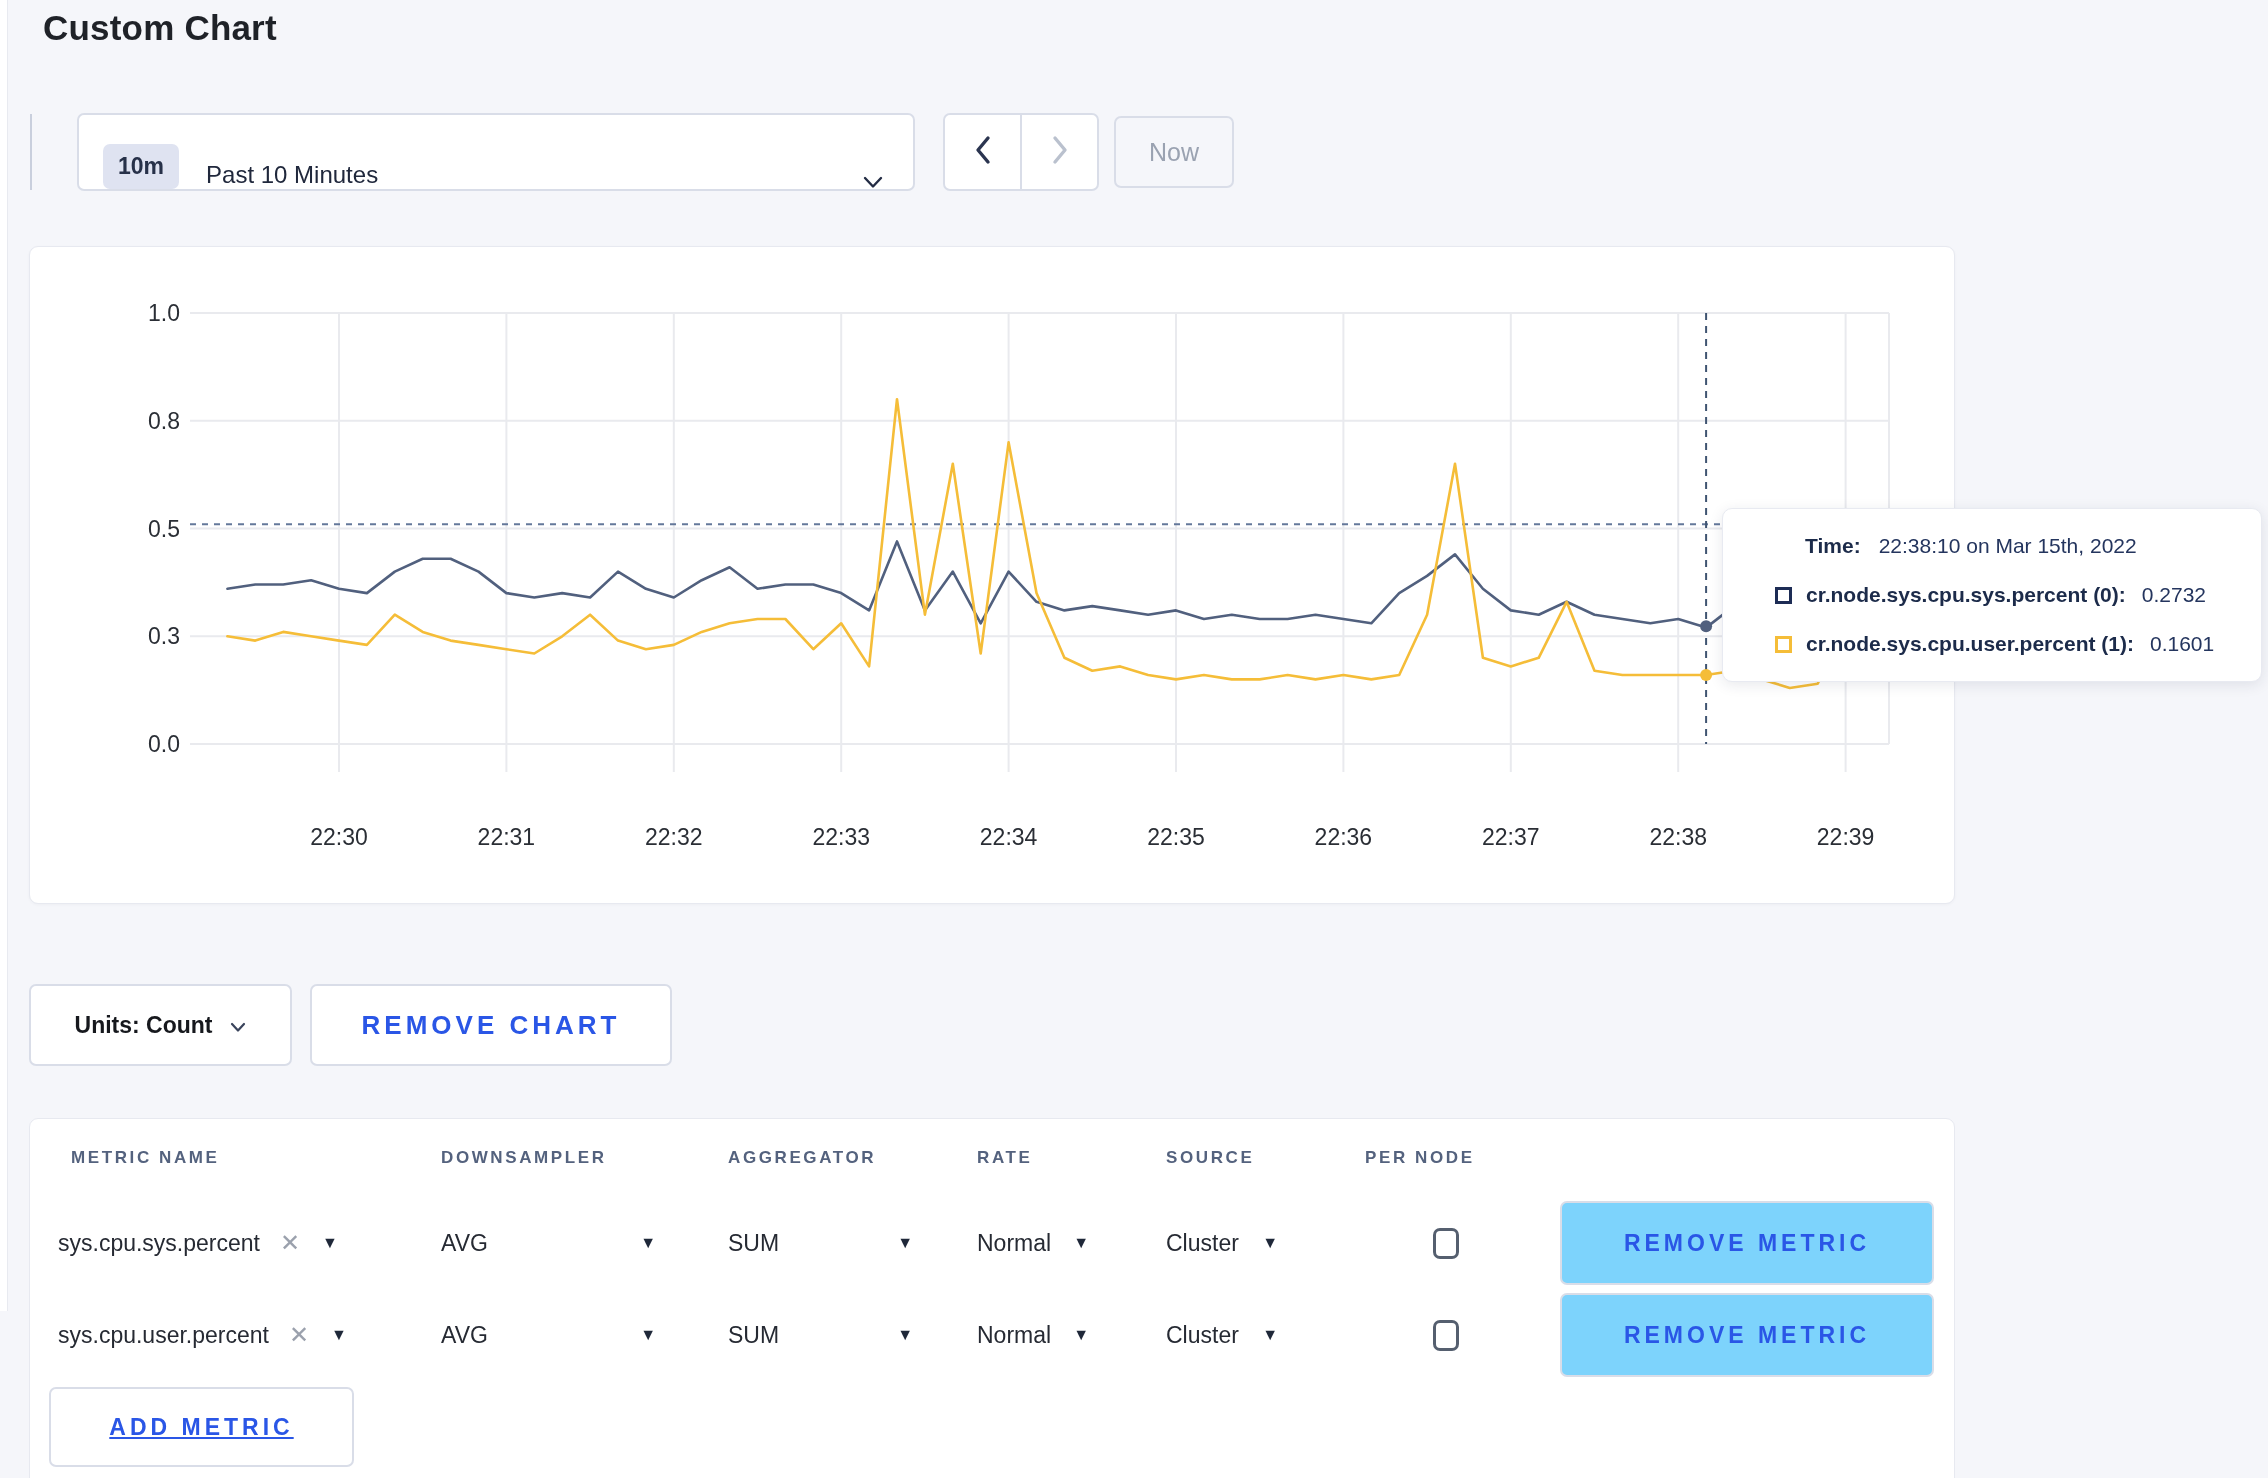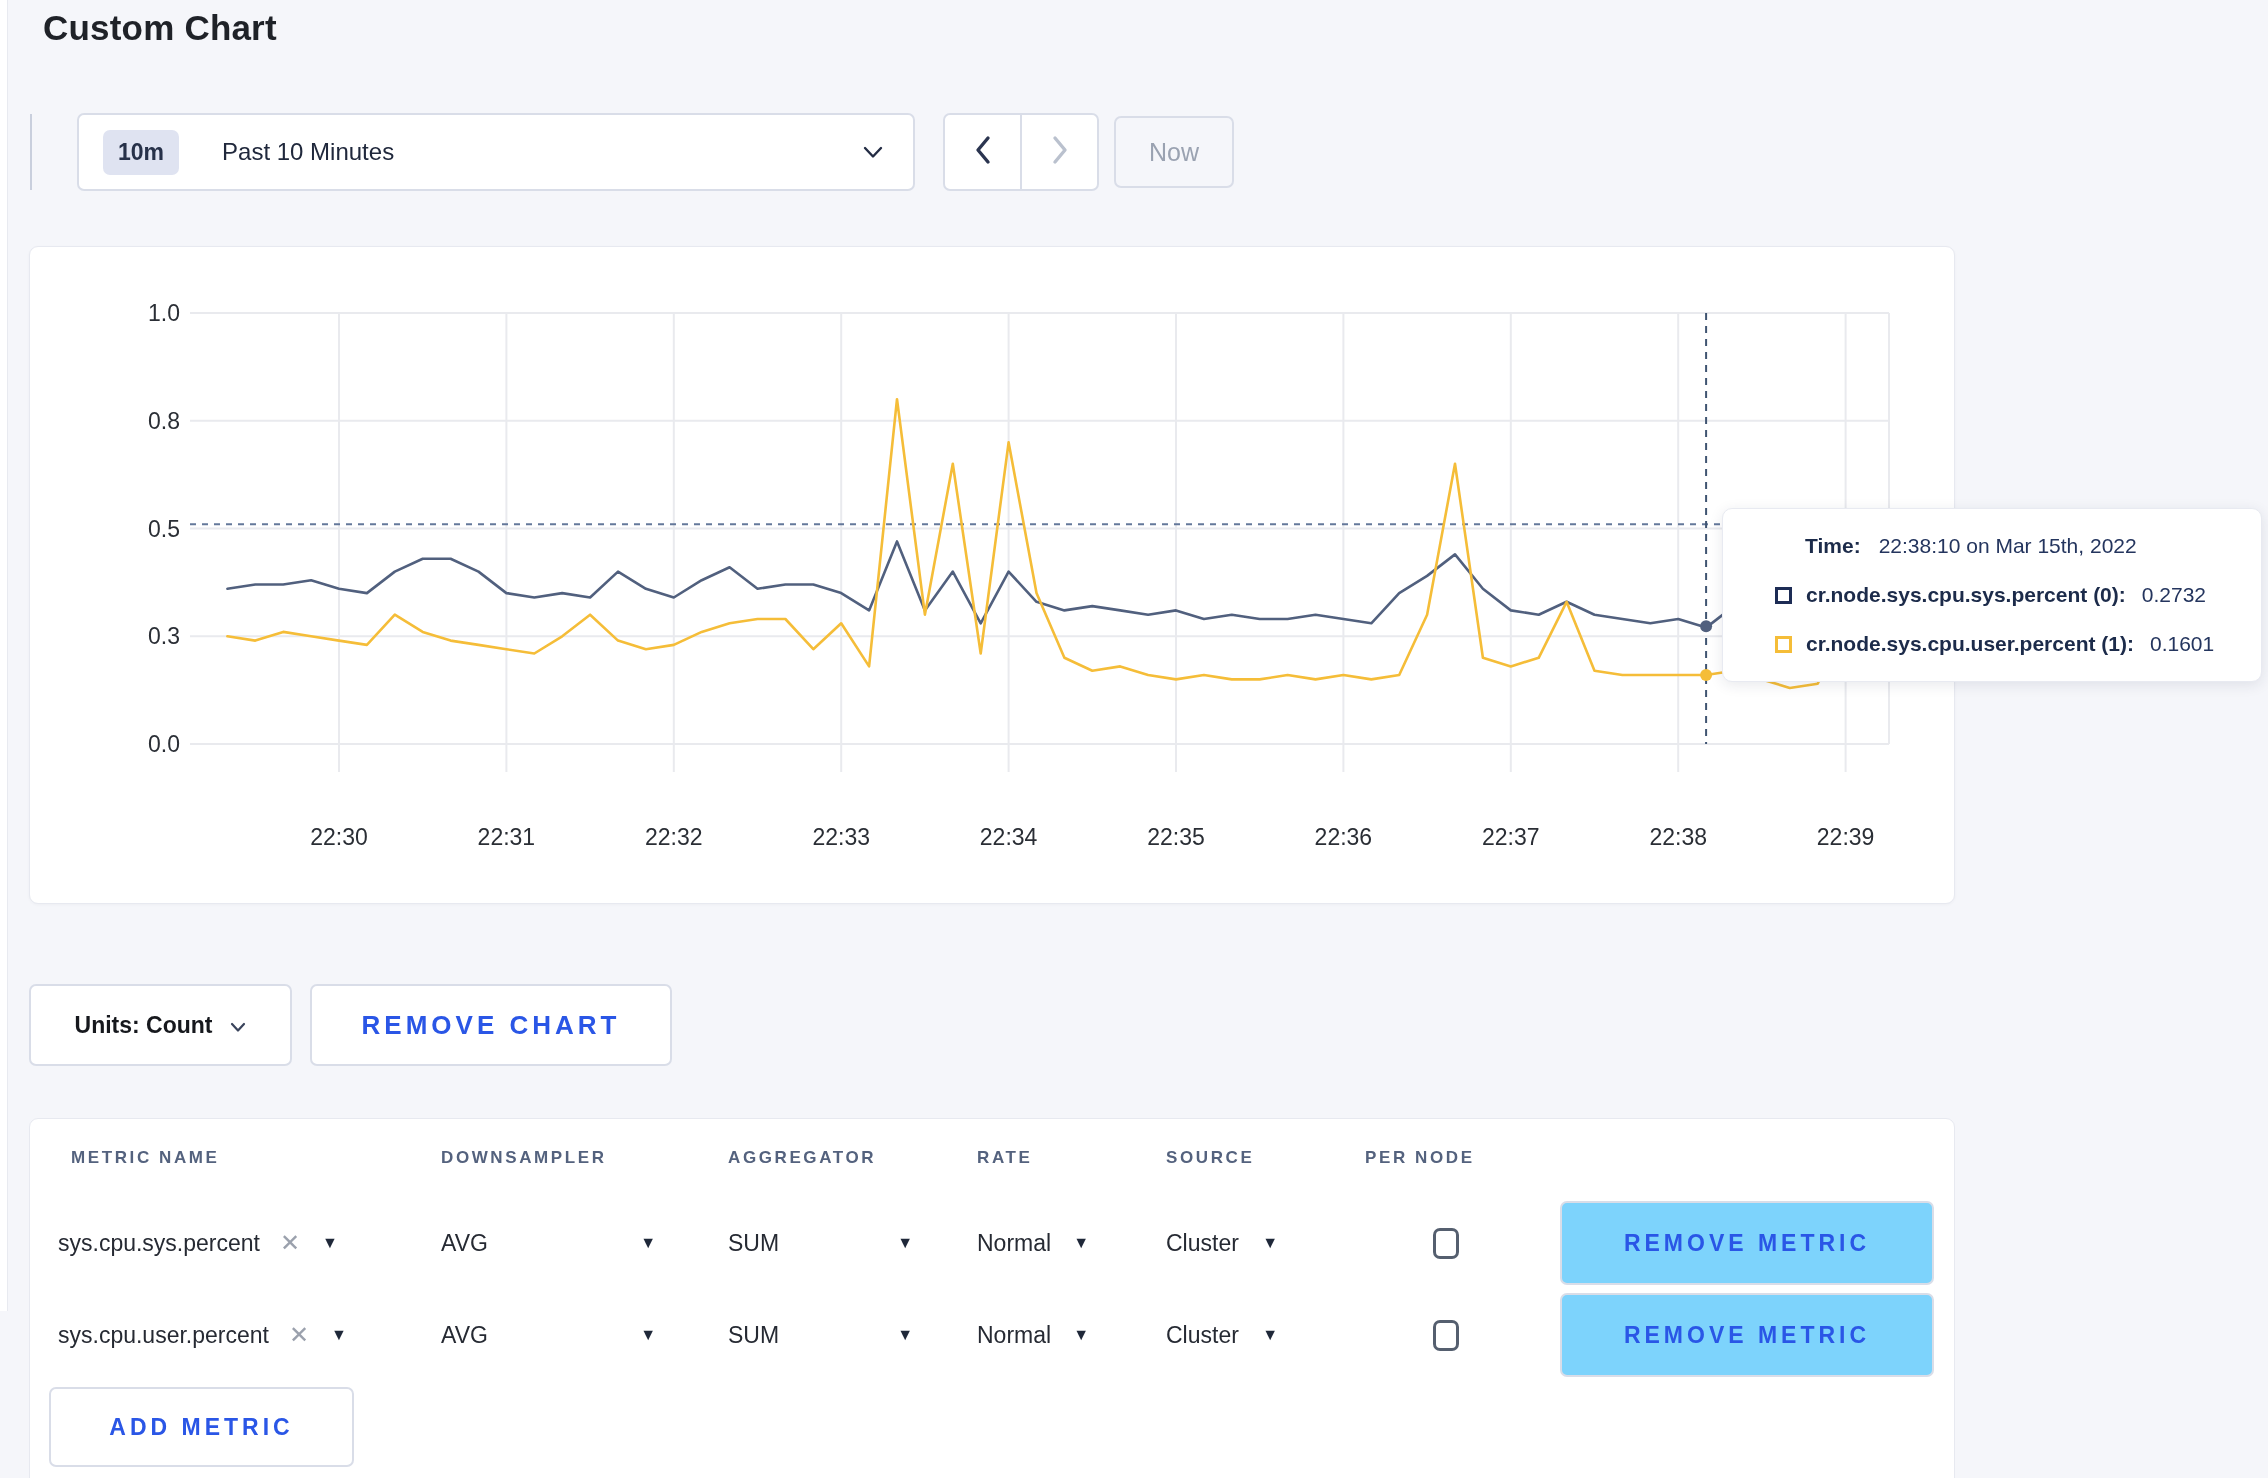--- a/index.html
+++ b/index.html
@@ -17,21 +17,21 @@
     position: absolute; left: 43px; top: 8px;
     font-size: 35px; font-weight: 600; color: #1f2228; letter-spacing: 0.2px;
   }
 
   
   .toolbar-divider { position: absolute; left: 30px; top: 114px; width: 2px; height: 76px; background: #c9cfdd; }
 
   .time-select {
     position: absolute; left: 77px; top: 113px; width: 838px; height: 78px;
     background: #fff; border: 2px solid #d9dde8; border-radius: 7px;
-    display: flex; align-items: center; cursor: pointer; gap: 16px;
+    display: flex; align-items: flex-end; cursor: pointer;
   }
   .range-badge {
     margin-left: 24px; background: #dfe3f1; border-radius: 7px;
     padding: 9px 15px; font-size: 23px; font-weight: 700; color: #273149;
   }
   .range-label { margin-left: 27px; font-size: 24px; font-weight: 500; color: #20283c; }
   .time-select .chev { margin-left: auto; margin-right: 30px; display: flex; }
 
   .nav-group {
     position: absolute; left: 943px; top: 113px; width: 156px; height: 78px;
@@ -121,21 +121,21 @@
   .remove-metric-btn {
     margin-left: 30px; width: 374px; height: 84px;
     background: #7dd3fc; border: 2px solid #d9dde8; border-radius: 7px;
     display: flex; align-items: center; justify-content: center;
     font-size: 23px; font-weight: 600; letter-spacing: 4px; color: #2a56e6;
   }
   .add-metric-btn {
     position: absolute; left: 19px; top: 268px; width: 305px; height: 80px;
     background: #fff; border: 2px solid #d9dde8; border-radius: 7px;
     display: flex; align-items: center; justify-content: center;
-    font-size: 23px; font-weight: 600; letter-spacing: 4px; color: #2a56e6;
+    font-size: 23px; font-weight: 600; letter-spacing: 4px; color: #2a56e6; text-decoration: underline;
   }
   .clickable { cursor: pointer; }
 </style>
 </head>
 <body>
 
 <div class="page">
   <div class="edge-strip"></div>
 
   <div class="page-title">Custom Chart</div>

